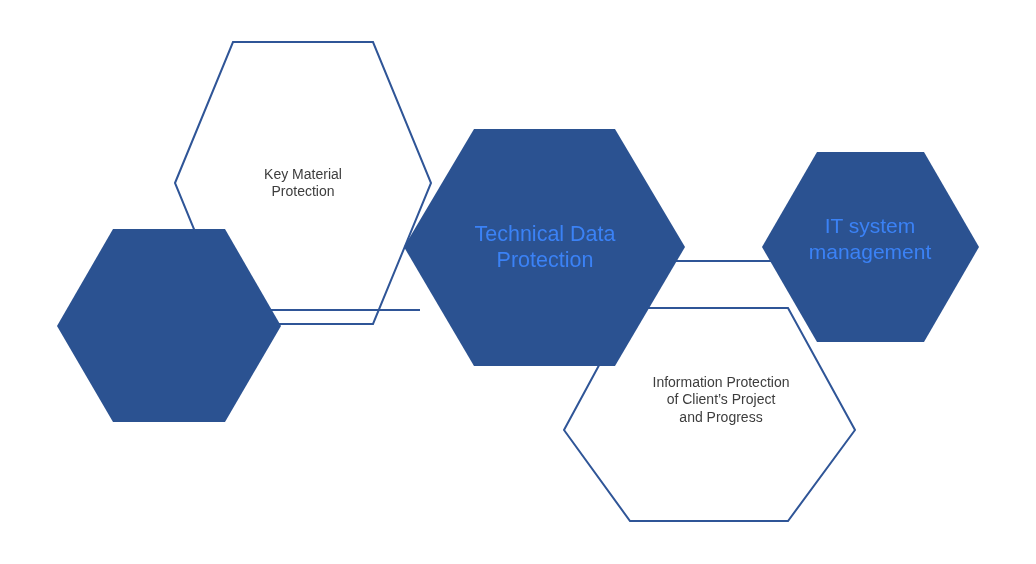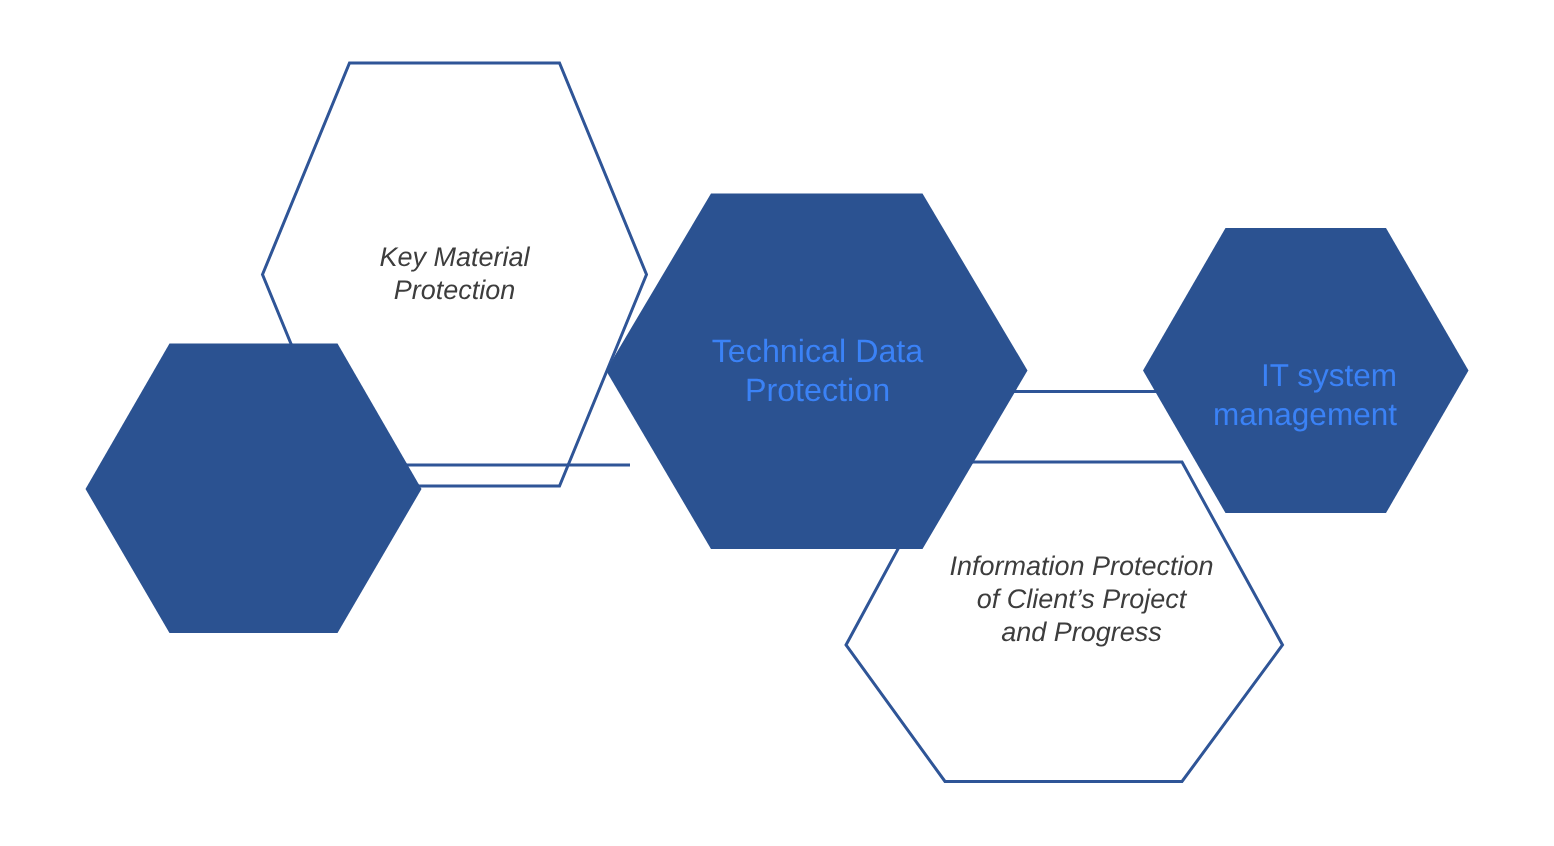--- a/index.html
+++ b/index.html
@@ -33,22 +33,21 @@
     line-height: 1.22;
     white-space: pre-line;
     pointer-events: none;
   }
   .label-filled {
     color: #3b82f6;
     font-size: 21px;
   }
   .label-outline {
     color: #3d3d3d;
-    font-size: 18px;
-    font-style: italic;
+    font-size: 14px;
   }
   .label-center {
     font-size: 21.5px;
   }
 </style>
 </head>
 <body>
 
 <div id="canvas">
 
@@ -69,20 +68,20 @@
     <polygon points="762,247 817,152 924,152 979,247 924,342 817,342" fill="#2B5291"></polygon>
   </svg>
 
 
   <div class="hex-label label-outline" style="left:188px; top:133px; width:230px; height:100px;">Key Material
 Protection</div>
 
   <div class="hex-label label-filled label-center" style="left:415px; top:197px; width:260px; height:100px;">Technical Data
 Protection</div>
 
-  <div class="hex-label label-filled" style="left:770px; top:214px; width:200px; height:100px;text-align:right;">IT system
+  <div class="hex-label label-filled" style="left:770px; top:189px; width:200px; height:100px;">IT system
 management</div>
 
   <div class="hex-label label-outline" style="left:590px; top:350px; width:262px; height:100px;">Information Protection
 of Client’s Project
 and Progress</div>
 
 </div>
 
 </body></html>

